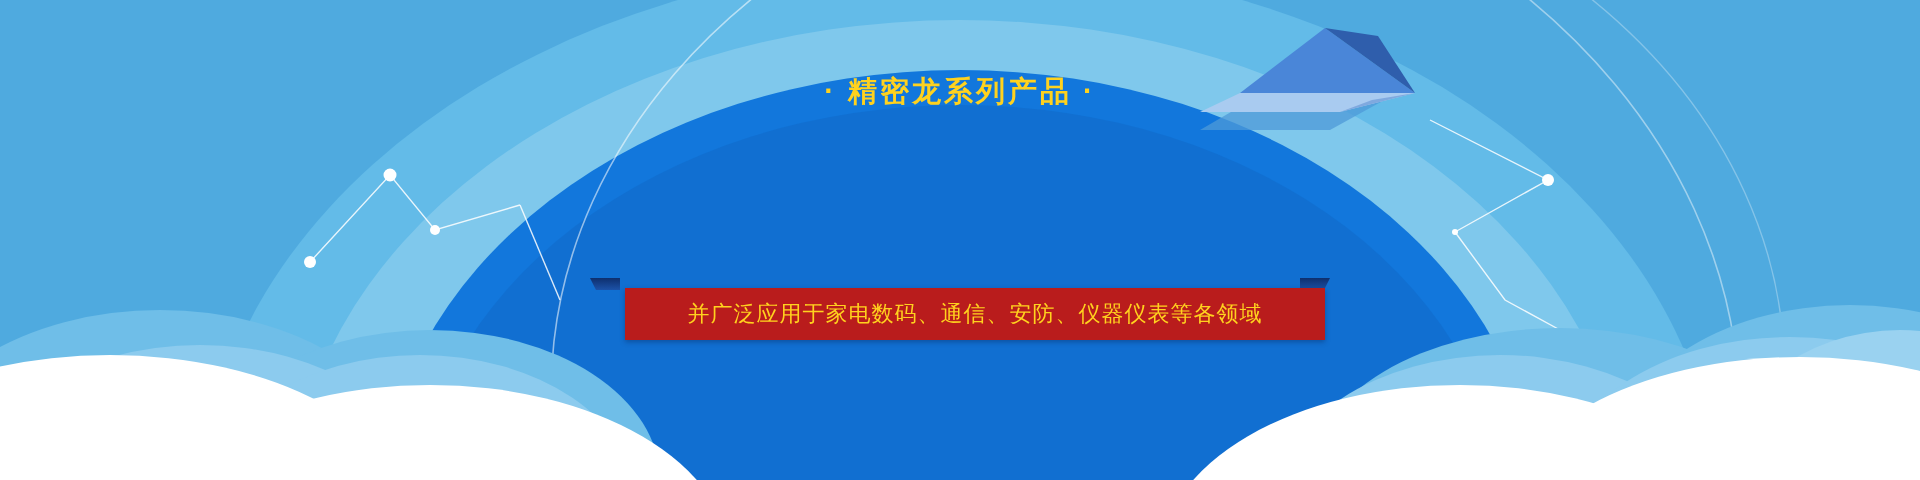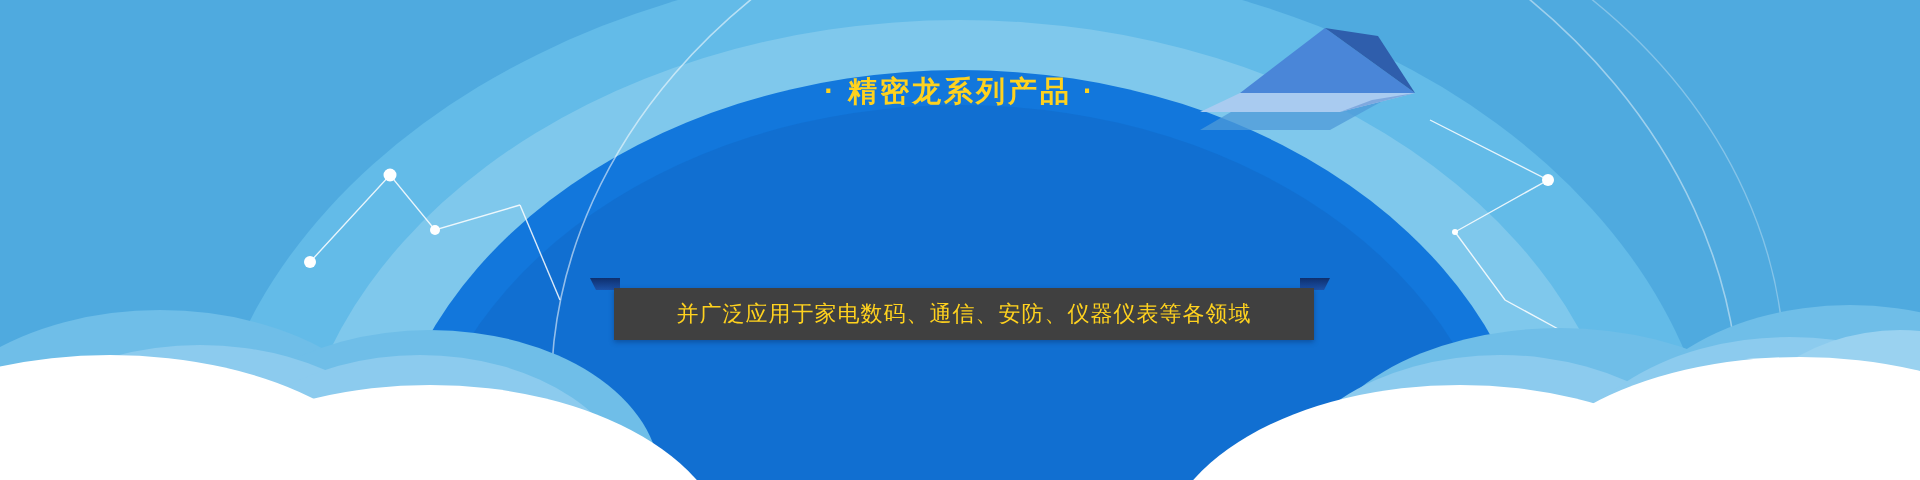--- a/index.html
+++ b/index.html
@@ -80,24 +80,24 @@
     background:linear-gradient(180deg,#0E2F6E 0%,#1C52A8 100%);
     clip-path:polygon(0 0,100% 0,100% 100%,20% 100%);
   }
   .ribbon-fold-right{
     right:-20px;
     background:linear-gradient(180deg,#0E2F6E 0%,#1C52A8 100%);
     clip-path:polygon(0 0,100% 0,80% 100%,0 100%);
   }
   .ribbon{
     position:absolute;
-    top:0; left:4px;
+    top:0; left:15px;
     width:700px;
     height:52px;
-    background:#404040;
+    background:#b91c1c;
     box-shadow:0 2px 5px rgba(5,25,70,0.35);
     display:flex;
     align-items:center;
     justify-content:center;
   }
   .ribbon-text{
     color:#FFD21E;
     font-size:22px;
     letter-spacing:1px;
     white-space:nowrap;

